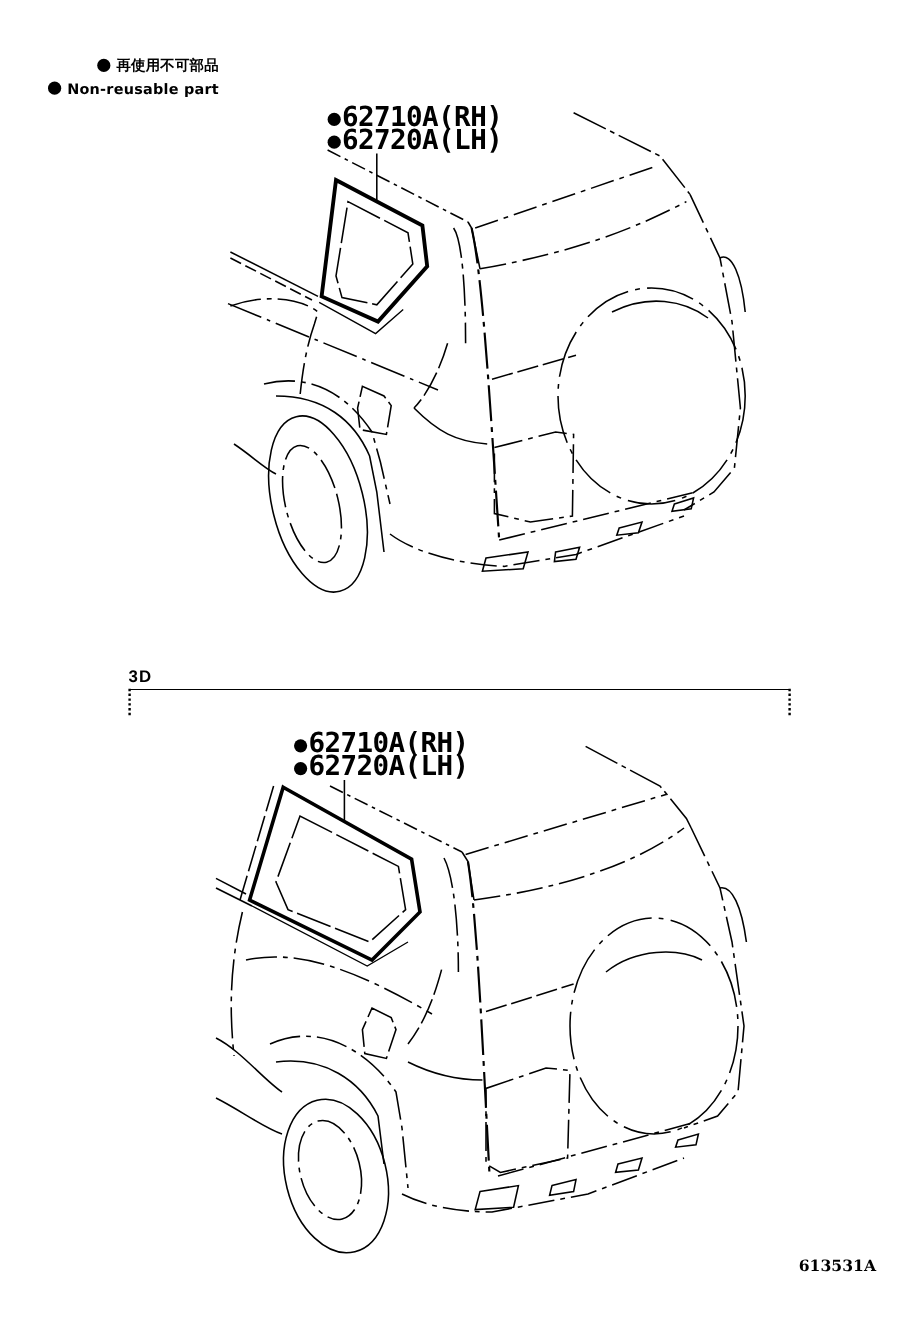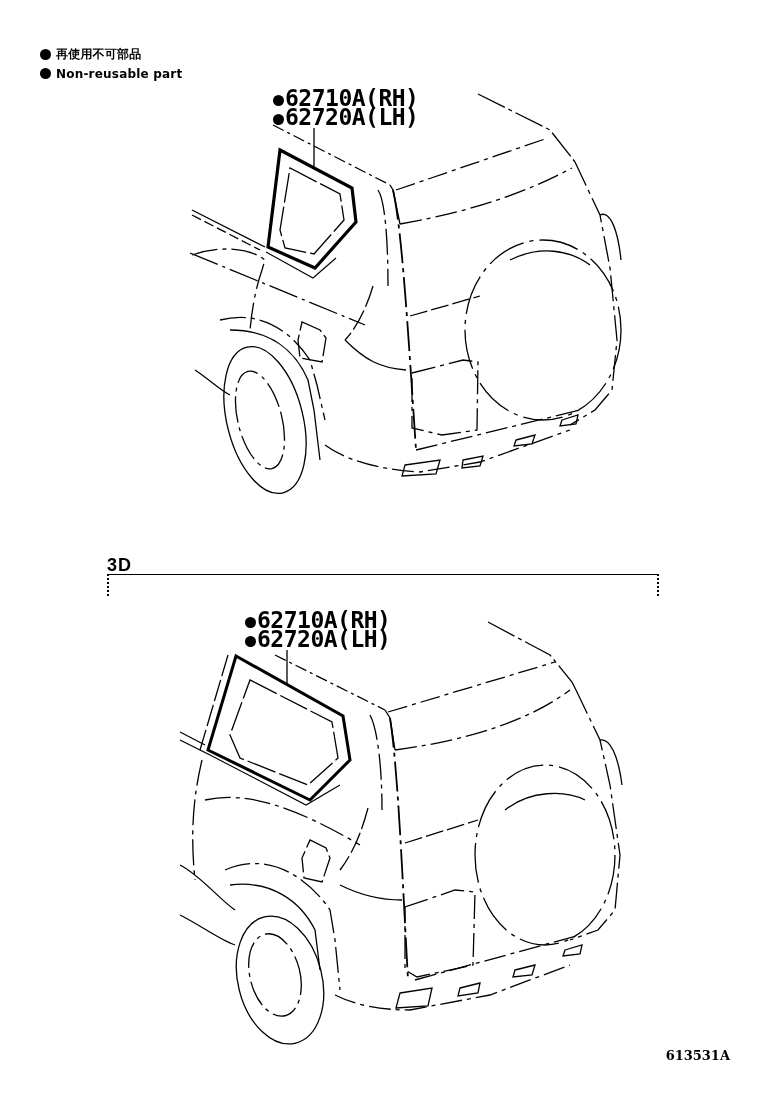--- a/index.html
+++ b/index.html
@@ -1,23 +1,23 @@
 <!DOCTYPE html>
 <html><head>
   <meta charset="utf-8">
   <style>
     html, body { margin: 0; padding: 0; background: #ffffff; }
     body { width: 760px; height: 1112px; position: relative; overflow: hidden; font-family: "DejaVu Sans", sans-serif; color: #000; }
     .legend { position: absolute; left: 40px; top: 45px; }
-    .legend-row { display: flex; align-items: center; height: 19px; }
+    .legend-row { display: flex; align-items: center; height: 19px; justify-content: flex-end; }
     .dot { width: 11px; height: 11px; border-radius: 50%; background: #000; margin-right: 5px; }
     .legend-text { font-size: 12px; font-weight: bold; letter-spacing: 0.2px; }
     .callout { position: absolute; font-family: "DejaVu Sans Mono", monospace; font-weight: bold; font-size: 23px; line-height: 19px; letter-spacing: -0.5px; }
     .callout .cdot { display: inline-block; width: 11px; height: 11px; border-radius: 50%; background: #000; margin-right: 1px; vertical-align: 0px; }
-    .section-label { position: absolute; left: 107px; top: 555px; font-family: "Liberation Sans", sans-serif; font-size: 18px; font-weight: bold; letter-spacing: 1px; }
+    .section-label { position: absolute; left: 107px; top: 555px; font-family: "Liberation Sans", sans-serif; font-size: 14px; font-weight: bold; letter-spacing: 1px; }
     .bracket { position: absolute; left: 107px; top: 574px; width: 552px; height: 22px; border-top: 1.5px solid #000; border-left: 2px dotted #000; border-right: 2px dotted #000; box-sizing: border-box; }
     .illus { position: absolute; }
     .ref { position: absolute; right: 30px; top: 1048px; font-family: "DejaVu Serif", serif; font-weight: bold; font-size: 13px; }
   </style>
 </head>
 <body>
 
 <div class="legend">
   <div class="legend-row">
     <span class="dot"></span>

